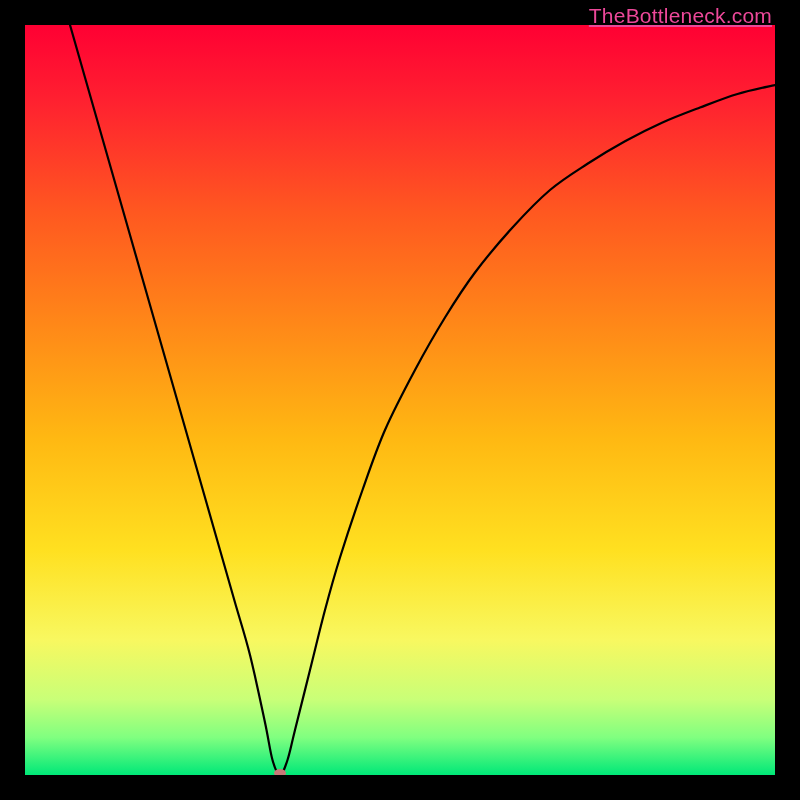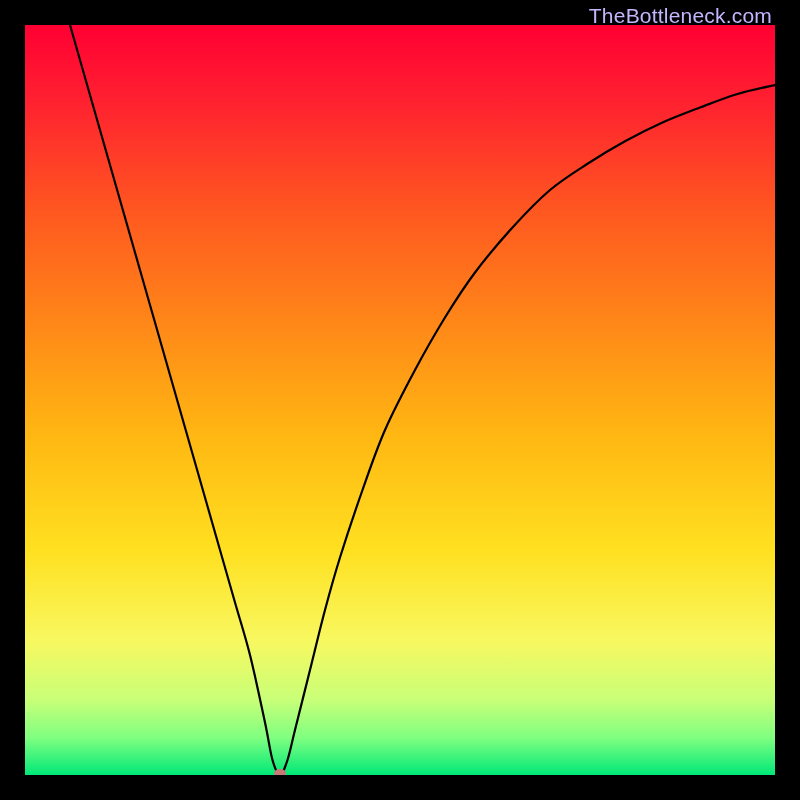--- a/index.html
+++ b/index.html
@@ -23,24 +23,25 @@
     position: absolute;
     left: 0;
     top: 0;
     width: 750px;
     height: 750px;
   }
   .watermark {
     position: absolute;
     top: 4px;
     right: 28px;
-    color: #c4b5fd;
+    color: #ec4899;
     font-size: 21px;
     font-weight: 500;
     letter-spacing: 0.2px;
+    text-decoration: underline;
   }
   svg { display: block; }
 </style>
 </head>
 <body>
 
 <div class="plot-frame">
   <svg class="plot-area" width="750" height="750" viewBox="0 0 750 750" preserveAspectRatio="none">
     <defs>
       <linearGradient id="bg-grad" x1="0" y1="0" x2="0" y2="1">

